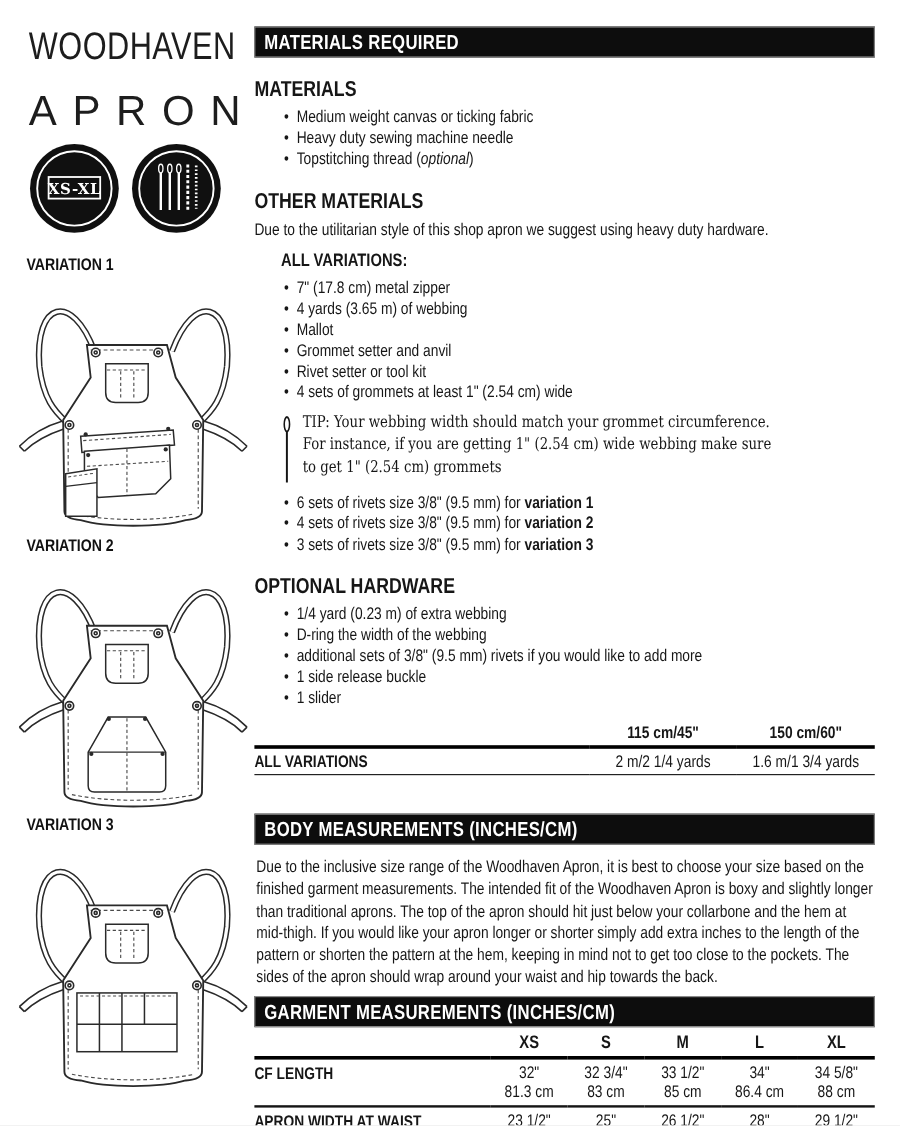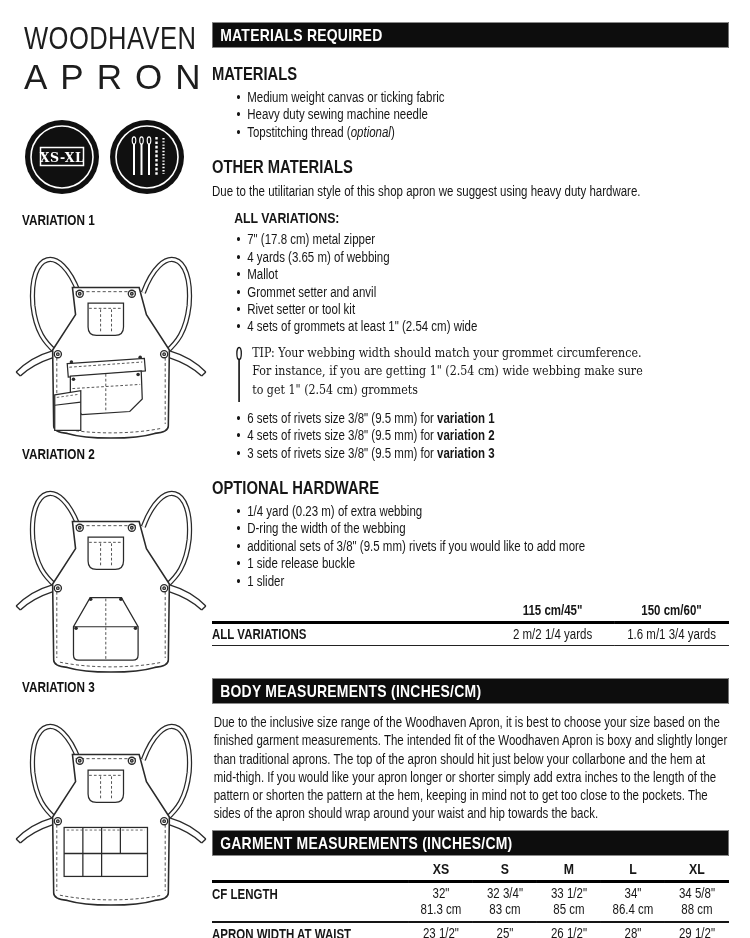--- a/index.html
+++ b/index.html
@@ -7,21 +7,21 @@
     position:relative; width:750px; height:938px; background:#ffffff;
     font-family:"Liberation Sans", sans-serif; color:#161616;
     margin:0 auto; overflow:hidden;
   }
 
   
   .title { position:absolute; left:24px; top:20px; }
   .title-line1 { font-size:32px; line-height:36px; white-space:nowrap;
     transform:scaleX(0.80); transform-origin:0 0; letter-spacing:0.5px; color:#1d1d1d; }
   .title-line2 { font-size:35px; line-height:40px; white-space:nowrap;
-    letter-spacing:13px; color:#1d1d1d; margin-top:1px; }
+    letter-spacing:13px; color:#1d1d1d; margin-top:17px; }
 
   .badges { position:absolute; left:24px; top:119px; display:flex; gap:9px; }
   .badges svg { display:block; }
   .badge-text { font-family:"DejaVu Serif", serif; font-weight:bold; }
 
   .variation { position:absolute; left:12px; width:202px; }
   .v1 { top:212px; } .v2 { top:446px; } .v3 { top:679px; }
   .vlabel { font-weight:bold; font-size:14px; letter-spacing:0;
     transform:scaleX(0.84); transform-origin:0 0; white-space:nowrap;
     margin:0 0 2px 10px; color:#111; }

